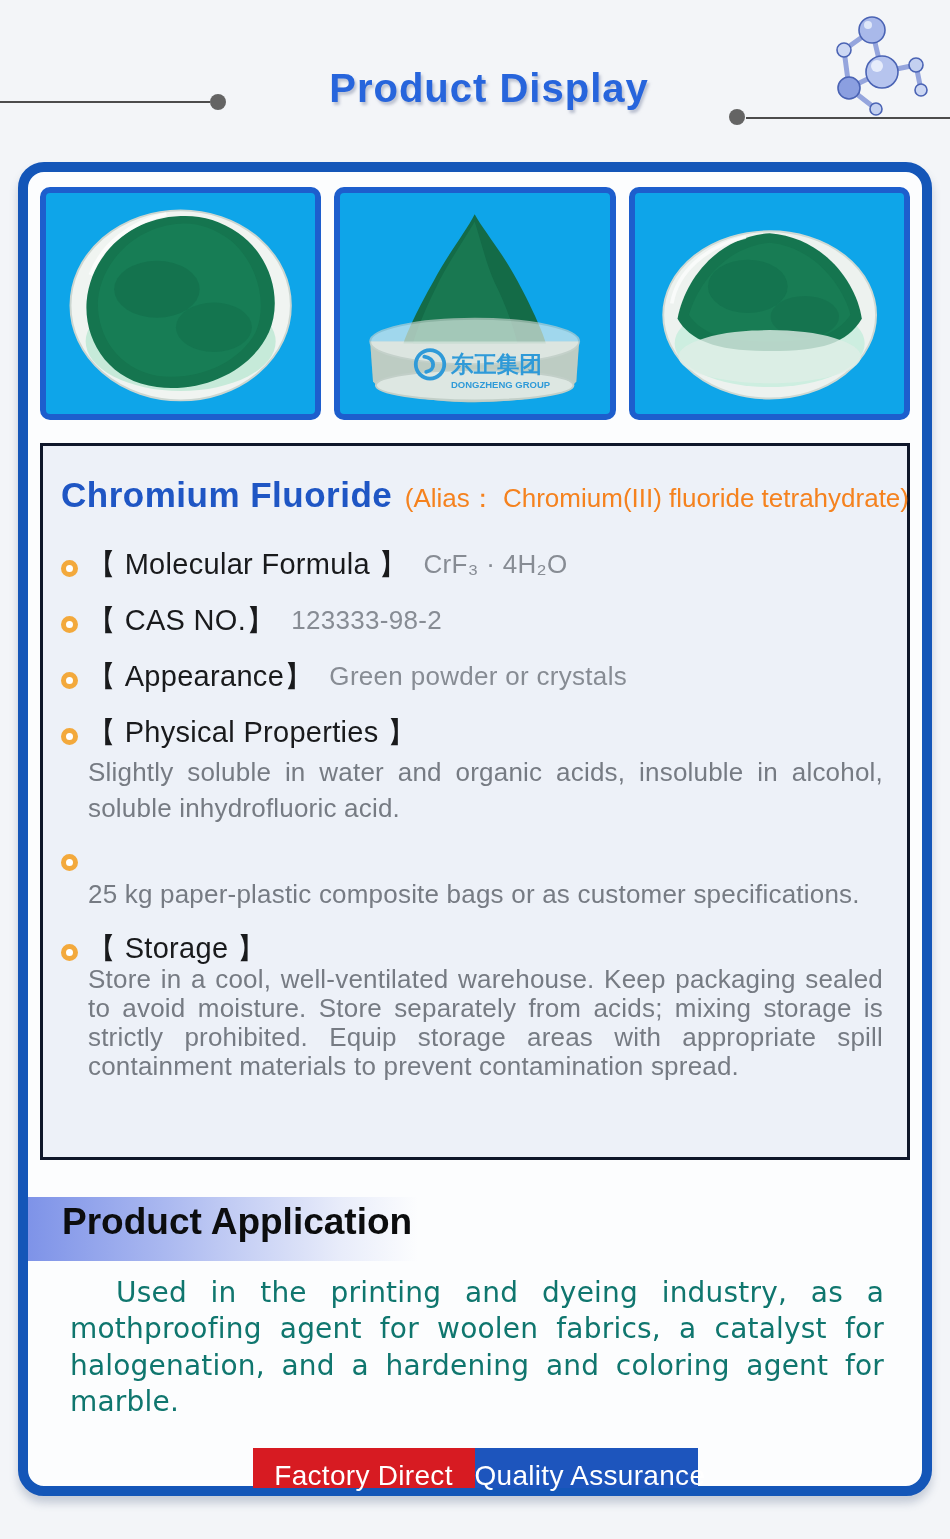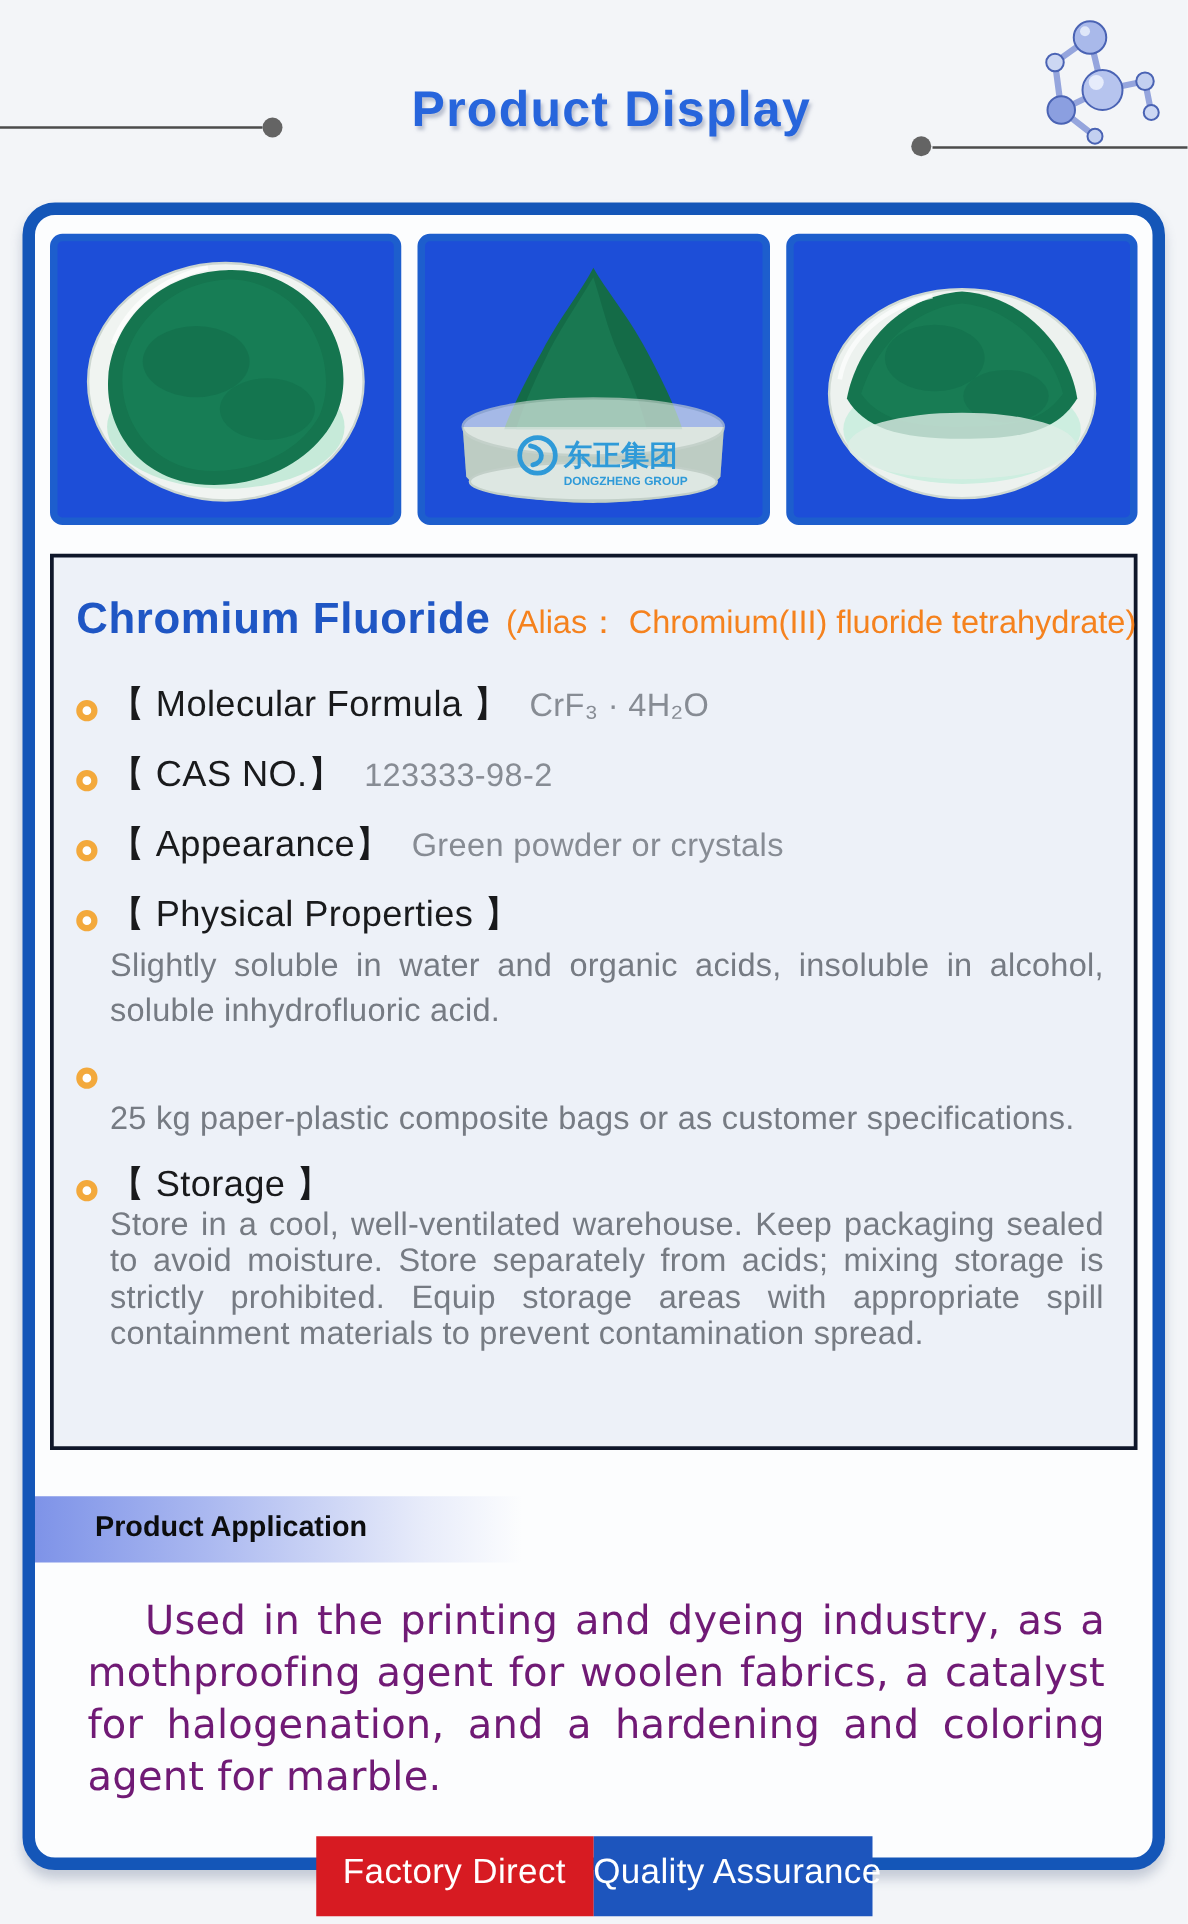--- a/index.html
+++ b/index.html
@@ -18,47 +18,47 @@
     text-shadow:2px 3px 3px rgba(140,150,175,.55);}
   .molecule{position:absolute;left:826px;top:8px;width:104px;height:112px;}
 
   
   .shell{position:absolute;left:18px;top:162px;width:894px;height:1314px;
     border:10px solid #1456b8;border-radius:26px;background:#fcfdfe;
     box-shadow:0 7px 9px rgba(90,105,140,.30);}
 
   
   .gallery{display:flex;gap:13px;margin:15px 12px 0 12px;height:233px;}
-  .photo-card{flex:1;border:6px solid #1d5ecd;border-radius:10px;background:#1d4ed8;
+  .photo-card{flex:1;border:6px solid #1d5ecd;border-radius:10px;background:#0ea5e9;
     padding:6px;box-sizing:border-box;display:flex;align-items:center;justify-content:center;}
   .photo-card svg{width:100%;height:100%;}
 
   
   .info{margin:23px 12px 0 12px;box-sizing:border-box;width:870px;height:717px;
     border:3px solid #0f172a;background:#edf1f8;padding:14px 24px 0 18px;}
   .prod-title{margin-top:12px;line-height:46px;white-space:nowrap;}
   .prod-name{font-size:35px;font-weight:800;color:#1f56c4;letter-spacing:.5px;}
   .prod-alias{font-size:26px;color:#f5821e;margin-left:8px;}
   .row{margin-top:22px;display:flex;align-items:center;line-height:34px;}
   .bullet{flex:0 0 auto;width:7px;height:7px;border:5px solid #f3a93c;border-radius:50%;
     background:#ffffff;margin:9px 9px 0 0;}
   .flabel{font-size:29px;color:#191a1c;font-weight:500;letter-spacing:.3px;white-space:nowrap;}
   .fvalue{font-size:26px;color:#878c94;margin-left:16px;letter-spacing:.3px;white-space:nowrap;}
   .sec-text{margin:6px 0 0 27px;font-size:26px;color:#767b83;letter-spacing:.2px;
     line-height:1.38;text-align:justify;}
   .sec-text.tight{line-height:1.12;margin-top:0;}
 
   
-  .app-bar{margin-top:37px;width:390px;height:53px;line-height:49px;padding-left:48px;
-    box-sizing:border-box;font-size:23px;font-weight:700;color:#0c0d0e;
+  .app-bar{margin-top:37px;width:390px;height:64px;line-height:49px;padding-left:34px;
+    box-sizing:border-box;font-size:37px;font-weight:700;color:#0c0d0e;
     background:linear-gradient(90deg,#7e93e8 0%,#aab8f0 35%,#e8ecfa 80%,rgba(248,249,253,0) 100%);}
-  .app-text{margin:26px 38px 0 42px;font-size:32px;color:#701a75;line-height:1.3;
+  .app-text{margin:14px 38px 0 42px;font-size:28px;color:#0f766e;line-height:1.3;
     text-align:justify;text-indent:46px;letter-spacing:.2px;font-family:"DejaVu Sans","Liberation Sans",sans-serif;}
   .badges{margin-top:27px;display:flex;justify-content:center;}
-  .badge{height:64px;line-height:56px;text-align:center;color:#ffffff;font-size:28px;
+  .badge{height:40px;line-height:56px;text-align:center;color:#ffffff;font-size:28px;
     letter-spacing:.3px;white-space:nowrap;}
   .badge.red{width:222px;background:#d71b22;}
   .badge.blue{width:223px;background:#1d55bd;}
 </style>
 </head>
 <body>
 
 <div class="hdr">
   <div class="hline left"></div>
   <div class="hdot left"></div>

